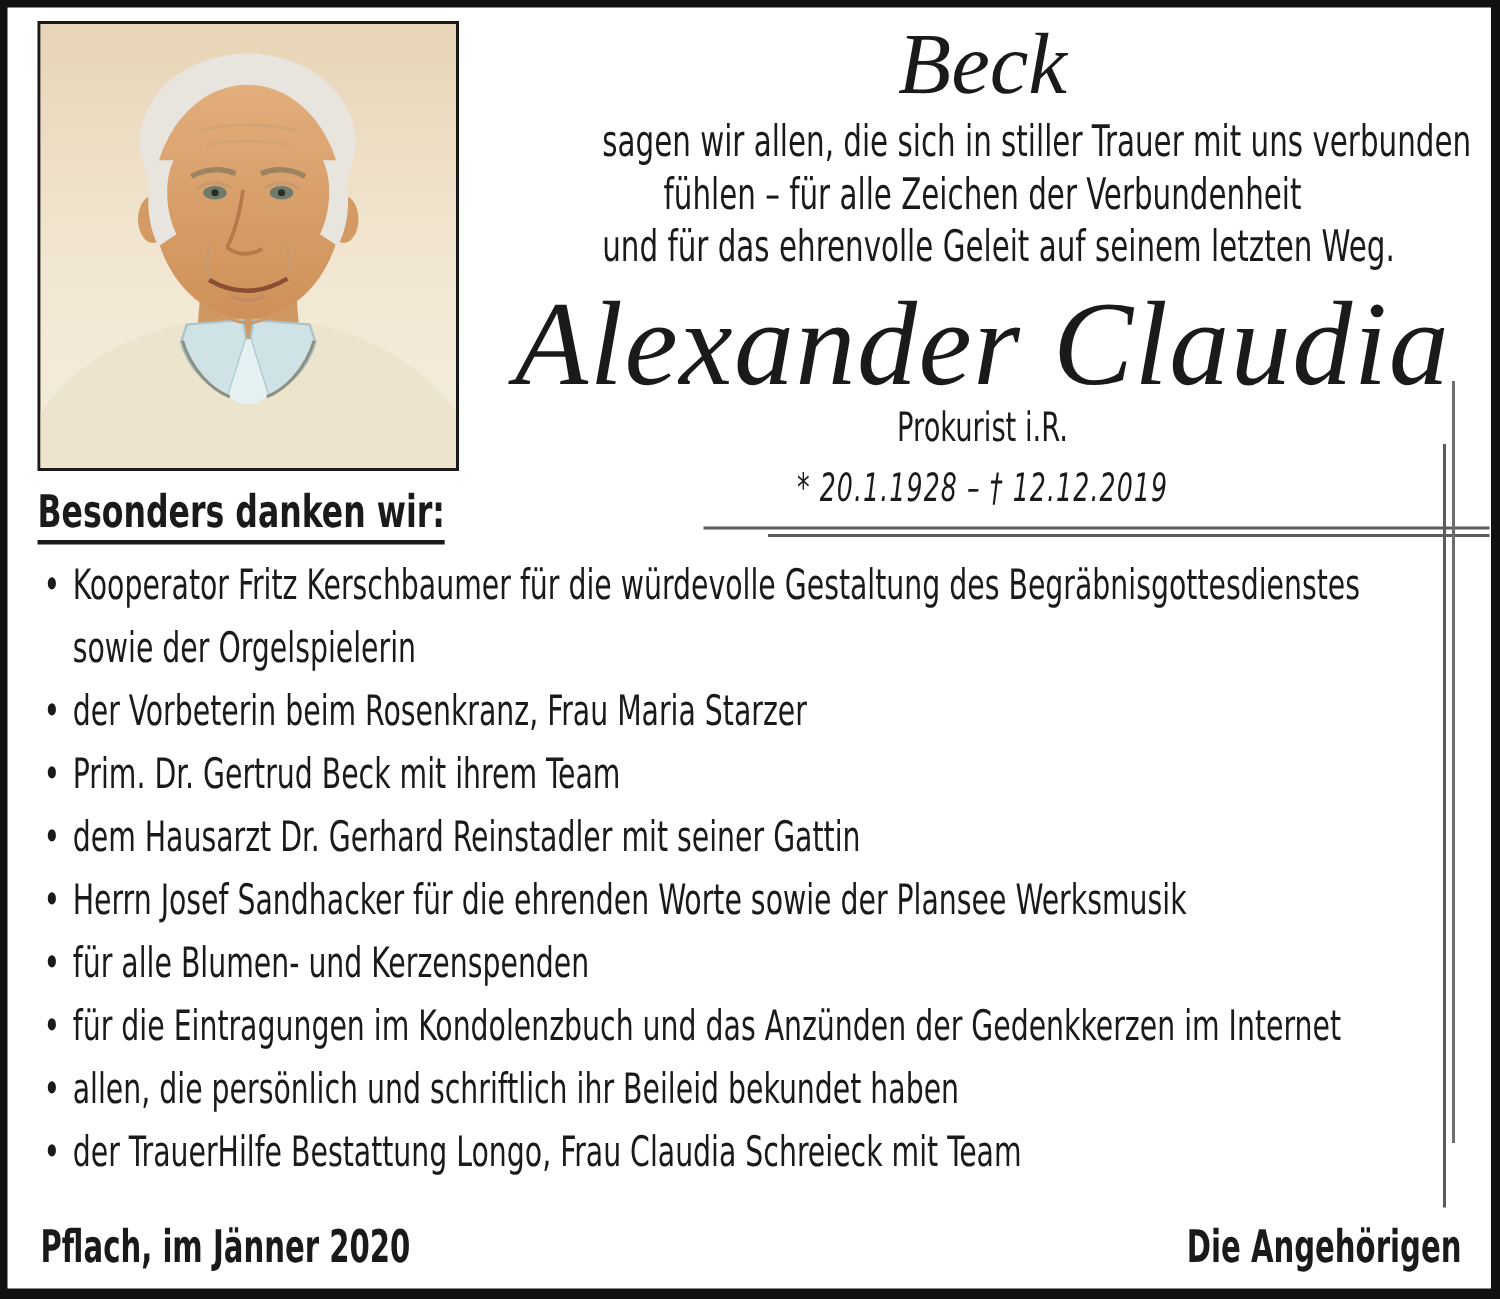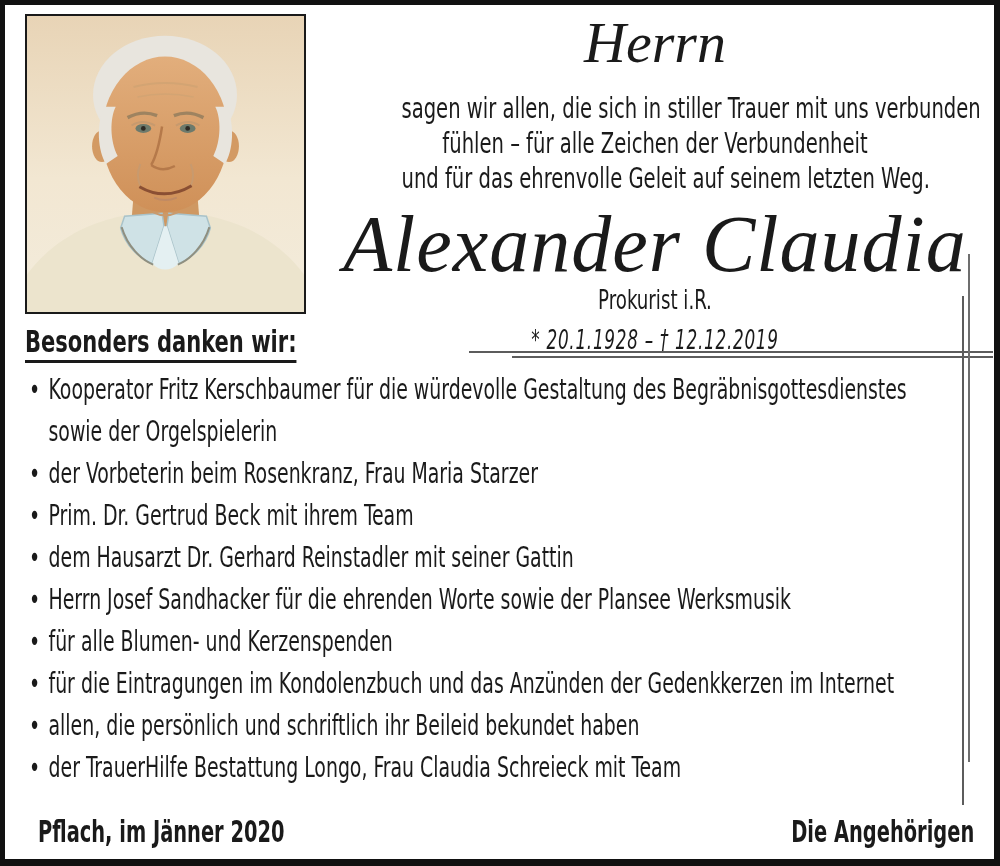--- a/index.html
+++ b/index.html
@@ -37,21 +37,21 @@
     text-align: center;
   }
   .title {
     margin-top: 6px;
     font-family: "Liberation Serif", "DejaVu Serif", serif;
     font-style: italic;
     font-size: 58px;
     line-height: 64px;
     font-weight: 400;
   }
-  .intro { margin-top: 16px; }
+  .intro { margin-top: 2px; }
   .intro-line {
     font-size: 29px;
     line-height: 35px;
     font-stretch: condensed;
     transform: scaleX(0.75);
     transform-origin: 50% 50%;
     white-space: nowrap;
   }
   .deceased-name {
     margin-top: 6px;
@@ -121,21 +121,21 @@
   .thanks-list .bullet {
     flex: 0 0 26px;
     width: 26px;
     text-align: left;
   }
   .thanks-list .li-text { white-space: pre-line; }
 
   
   .footer {
     position: absolute;
-    left: 33px; right: 20px; top: 810px;
+    left: 22px; right: 20px; top: 810px;
     display: flex;
     justify-content: space-between;
     font-size: 30px;
     line-height: 34px;
     font-weight: 700;
     font-stretch: condensed;
   }
   .footer .place { transform: scaleX(0.72); transform-origin: 0 50%; white-space: nowrap; }
   .footer .sig   { transform: scaleX(0.72); transform-origin: 100% 50%; white-space: nowrap; }
 </style>
@@ -200,21 +200,21 @@
       <path d="M166,150 Q171,162 166,172" fill="none" stroke="#c89a6e" stroke-width="2"></path>
 
       <path d="M114,173 Q140,188 167,172" fill="none" stroke="#8a4f33" stroke-width="3"></path>
       <path d="M129,184 Q140,189 152,184" fill="none" stroke="#c08a64" stroke-width="2"></path>
 
       <path d="M128,199 Q140,205 153,199" fill="none" stroke="#c89a6e" stroke-width="2"></path>
     </svg>
   </div>
 
   <div class="right-col">
-    <div class="title">Herrn</div>
+    <div class="title">Beck</div>
     <div class="intro">
       <div class="intro-line">sagen wir allen, die sich in stiller Trauer mit uns verbunden</div>
       <div class="intro-line">fühlen – für alle Zeichen der Verbundenheit</div>
       <div class="intro-line">und für das ehrenvolle Geleit auf seinem letzten Weg.</div>
     </div>
     <div class="deceased-name">Alexander Claudia</div>
     <div class="role">Prokurist i.R.</div>
     <div class="life-dates">* 20.1.1928 – † 12.12.2019</div>
   </div>
 

